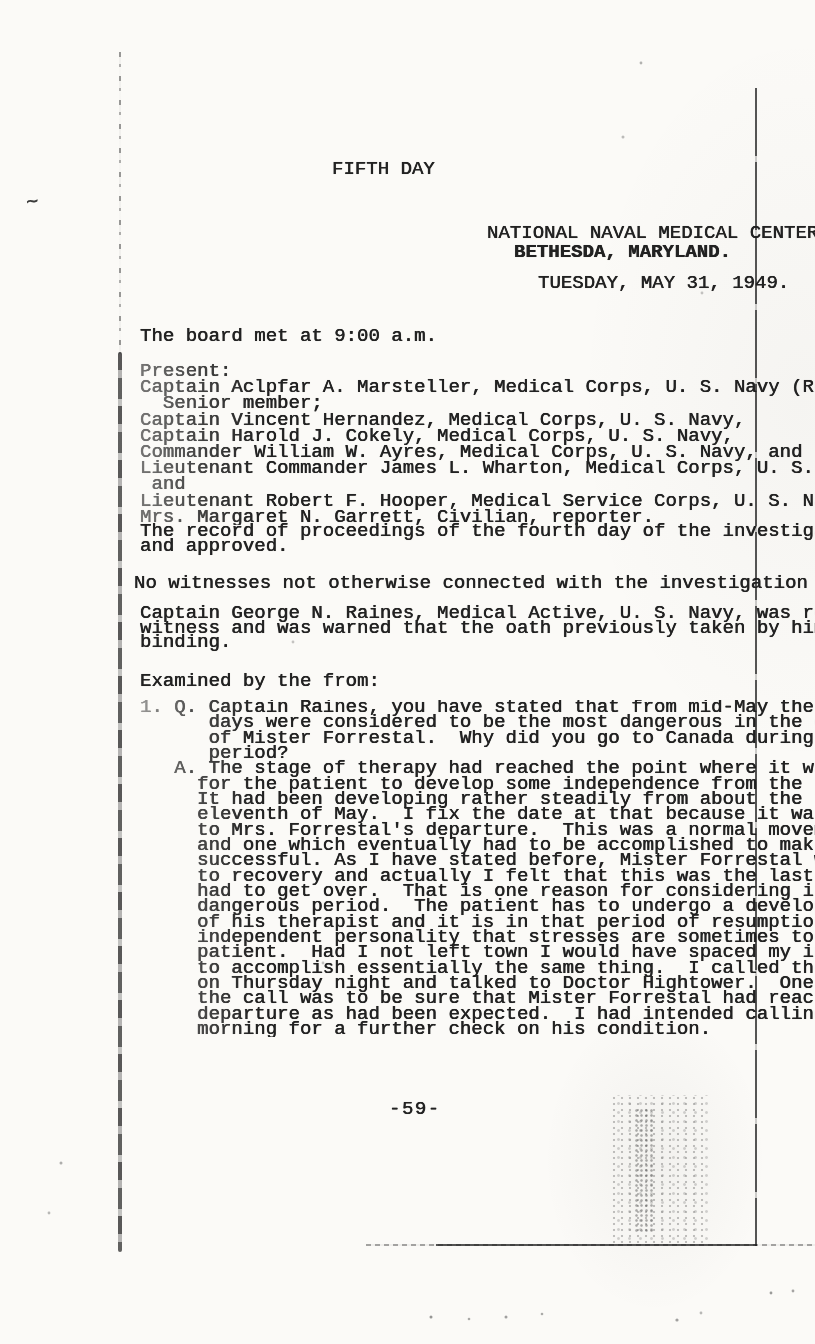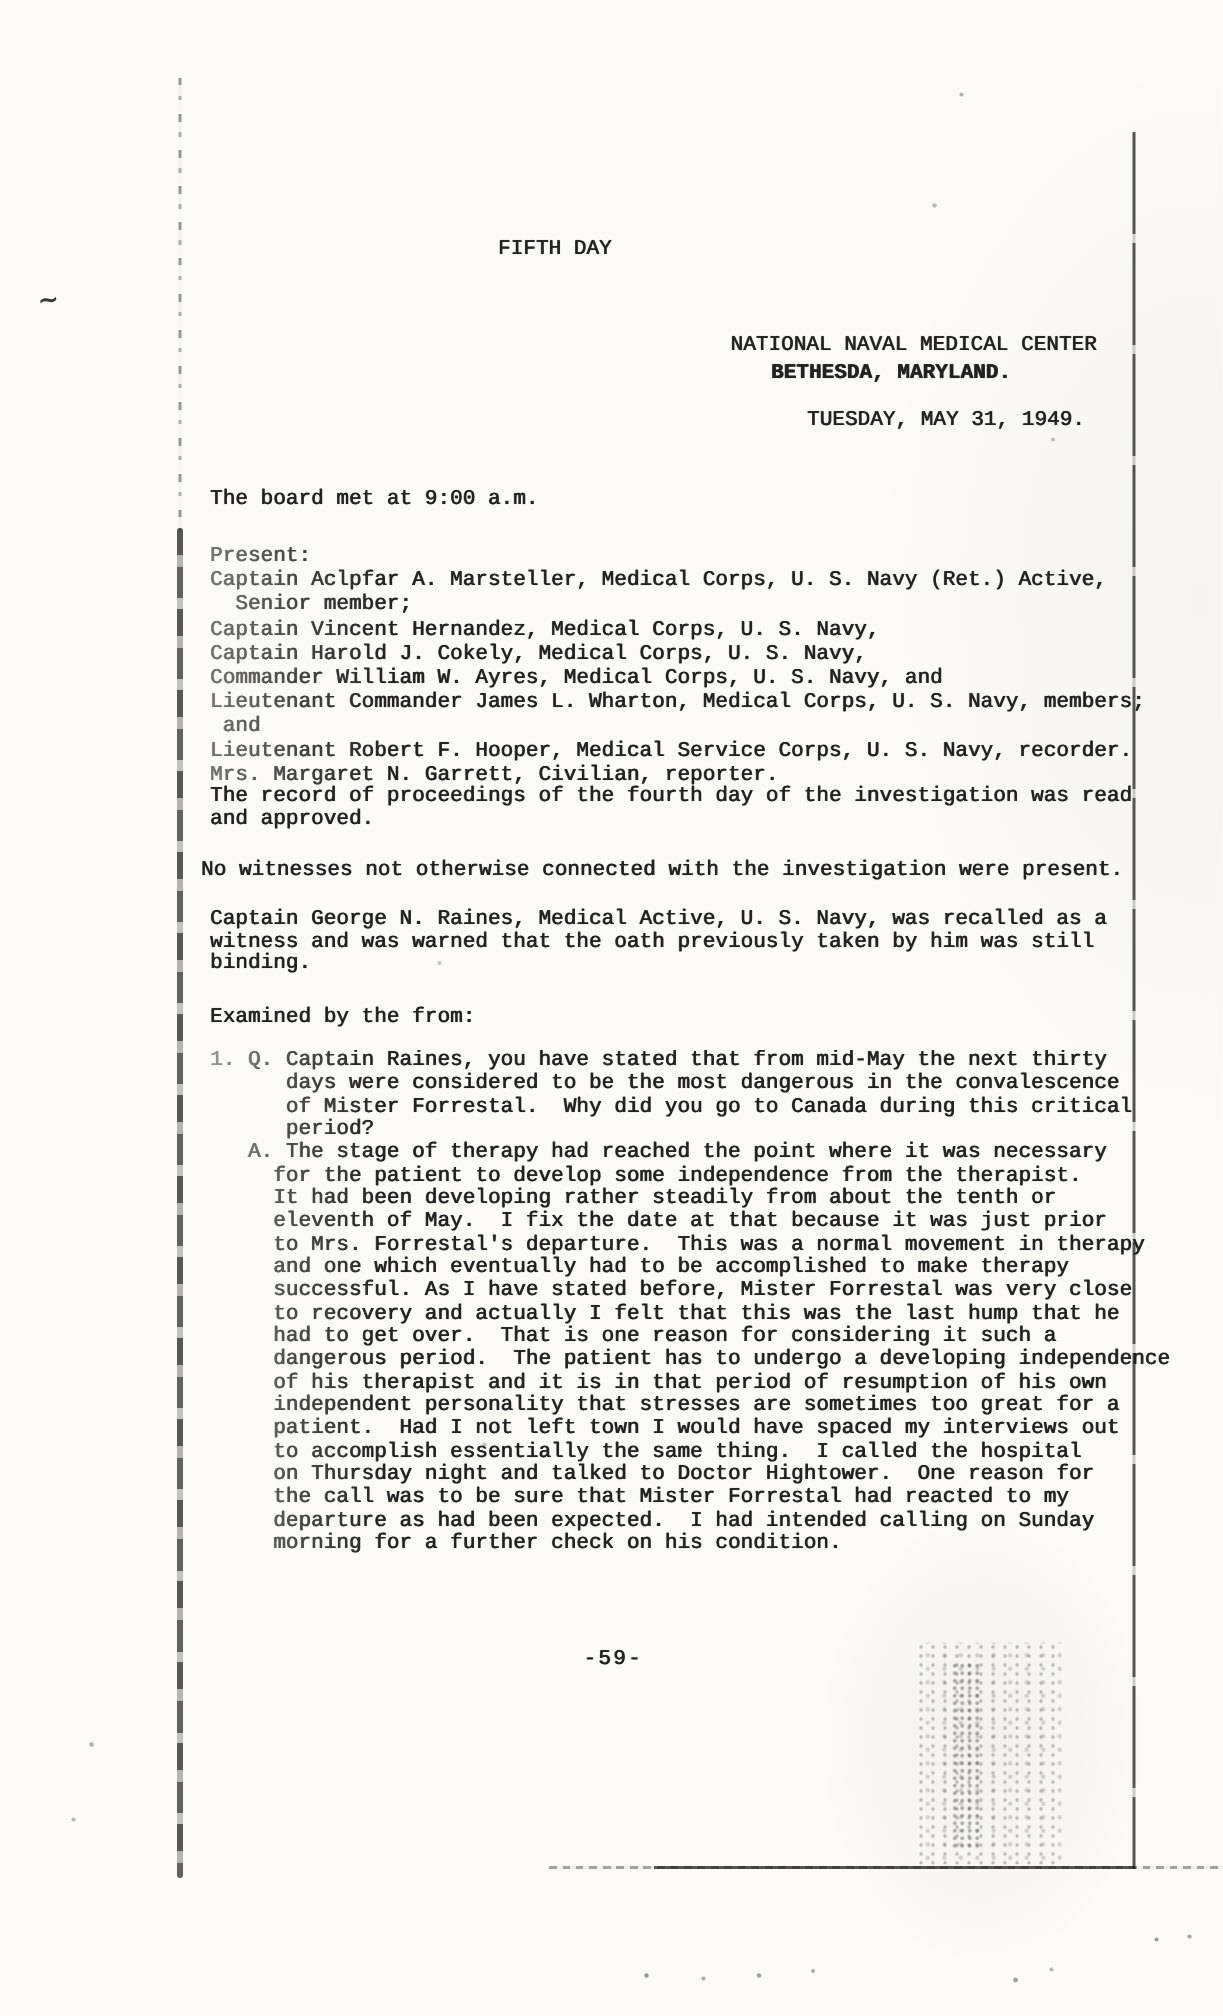--- a/index.html
+++ b/index.html
@@ -11,21 +11,21 @@
   .page{
     position:absolute;inset:0;
     background:
       radial-gradient(ellipse 160px 220px at 655px 1160px, rgba(40,40,40,0.045), transparent 70%),
       radial-gradient(ellipse 300px 500px at 800px 400px, rgba(60,60,60,0.03), transparent 75%),
       #fbfaf7;
   }
   .txt{
     position:absolute;
     font-family:"Liberation Mono","DejaVu Sans Mono",monospace;
-    font-size:14px;
+    font-size:19px;
     color:#222;
     white-space:pre;
     letter-spacing:0.02px;
     text-shadow:0.35px 0 0 rgba(20,20,20,0.85), -0.25px 0 0 rgba(20,20,20,0.5), 0 0 0.8px rgba(30,30,30,0.35);
   }
   .fade-left{
     -webkit-mask-image:linear-gradient(90deg, rgba(0,0,0,0.45) 0px, rgba(0,0,0,0.8) 52px, #000 115px);
     mask-image:linear-gradient(90deg, rgba(0,0,0,0.45) 0px, rgba(0,0,0,0.8) 52px, #000 115px);
   }
   .fade-left-light{

